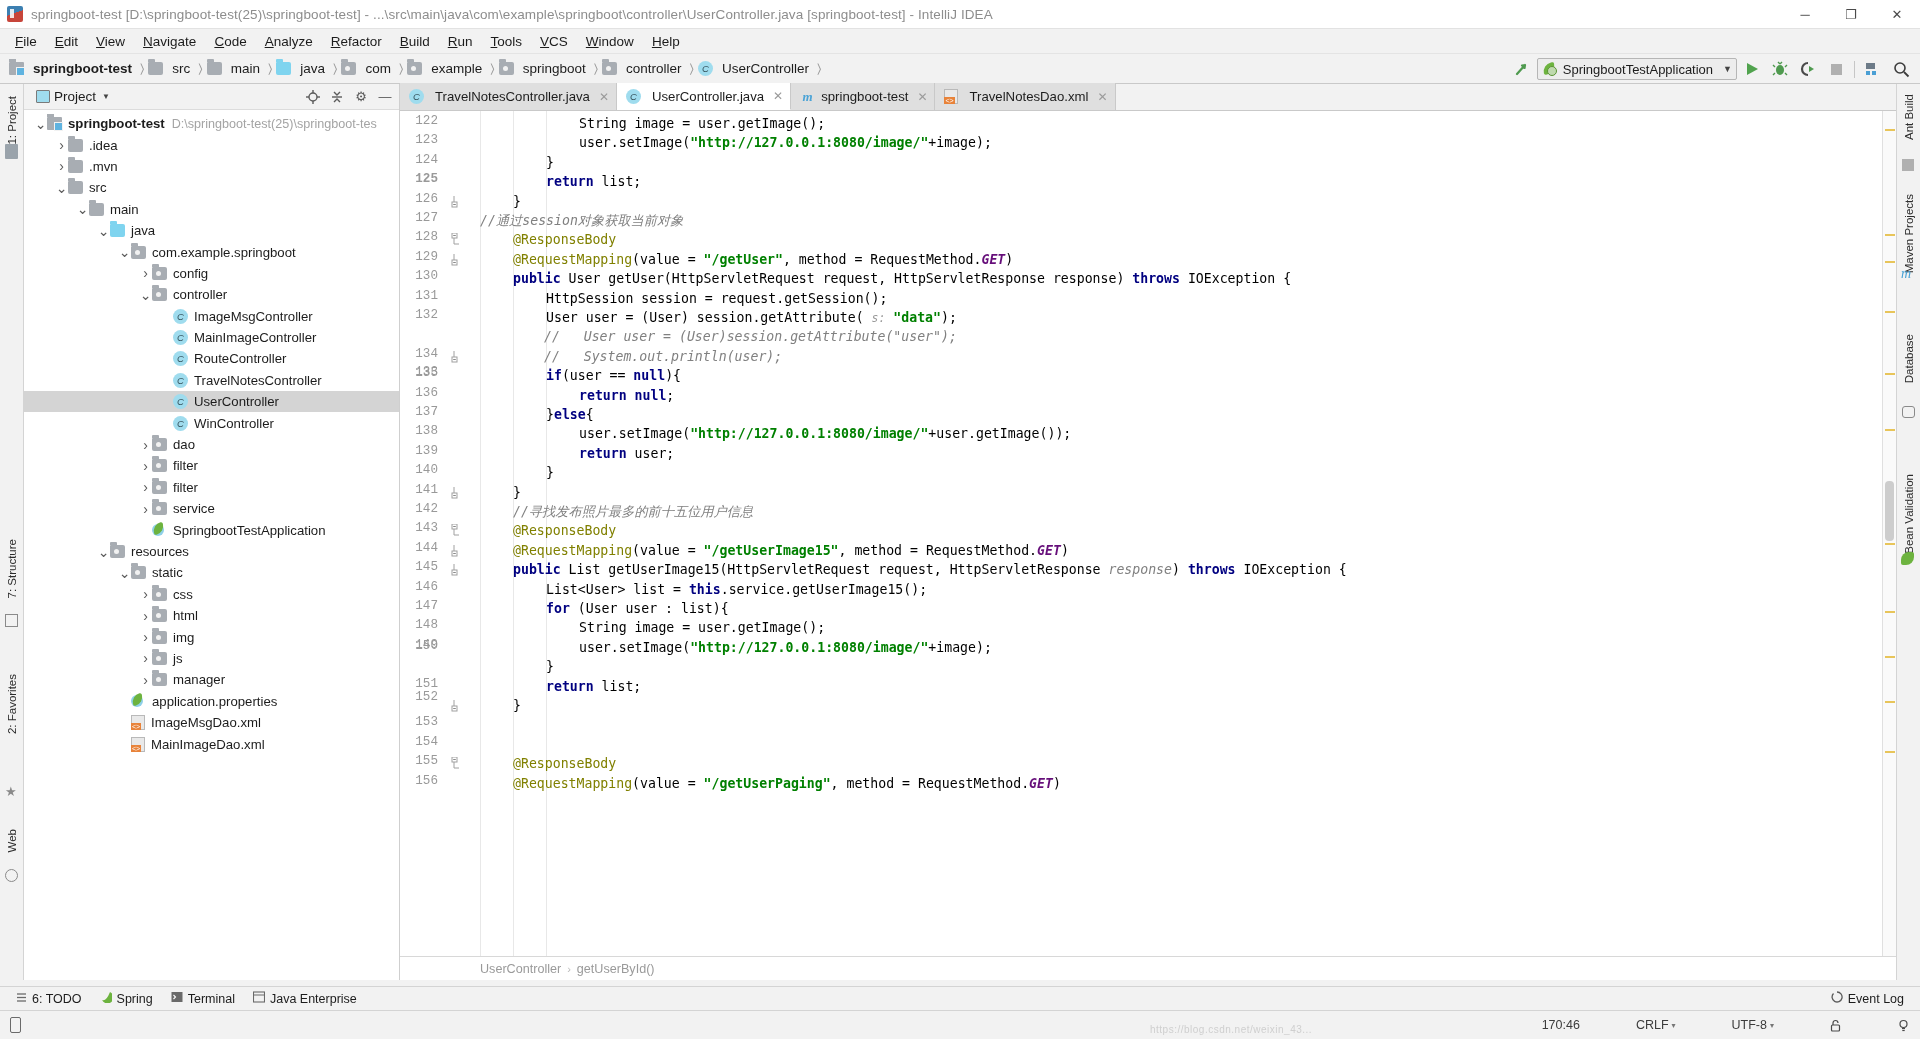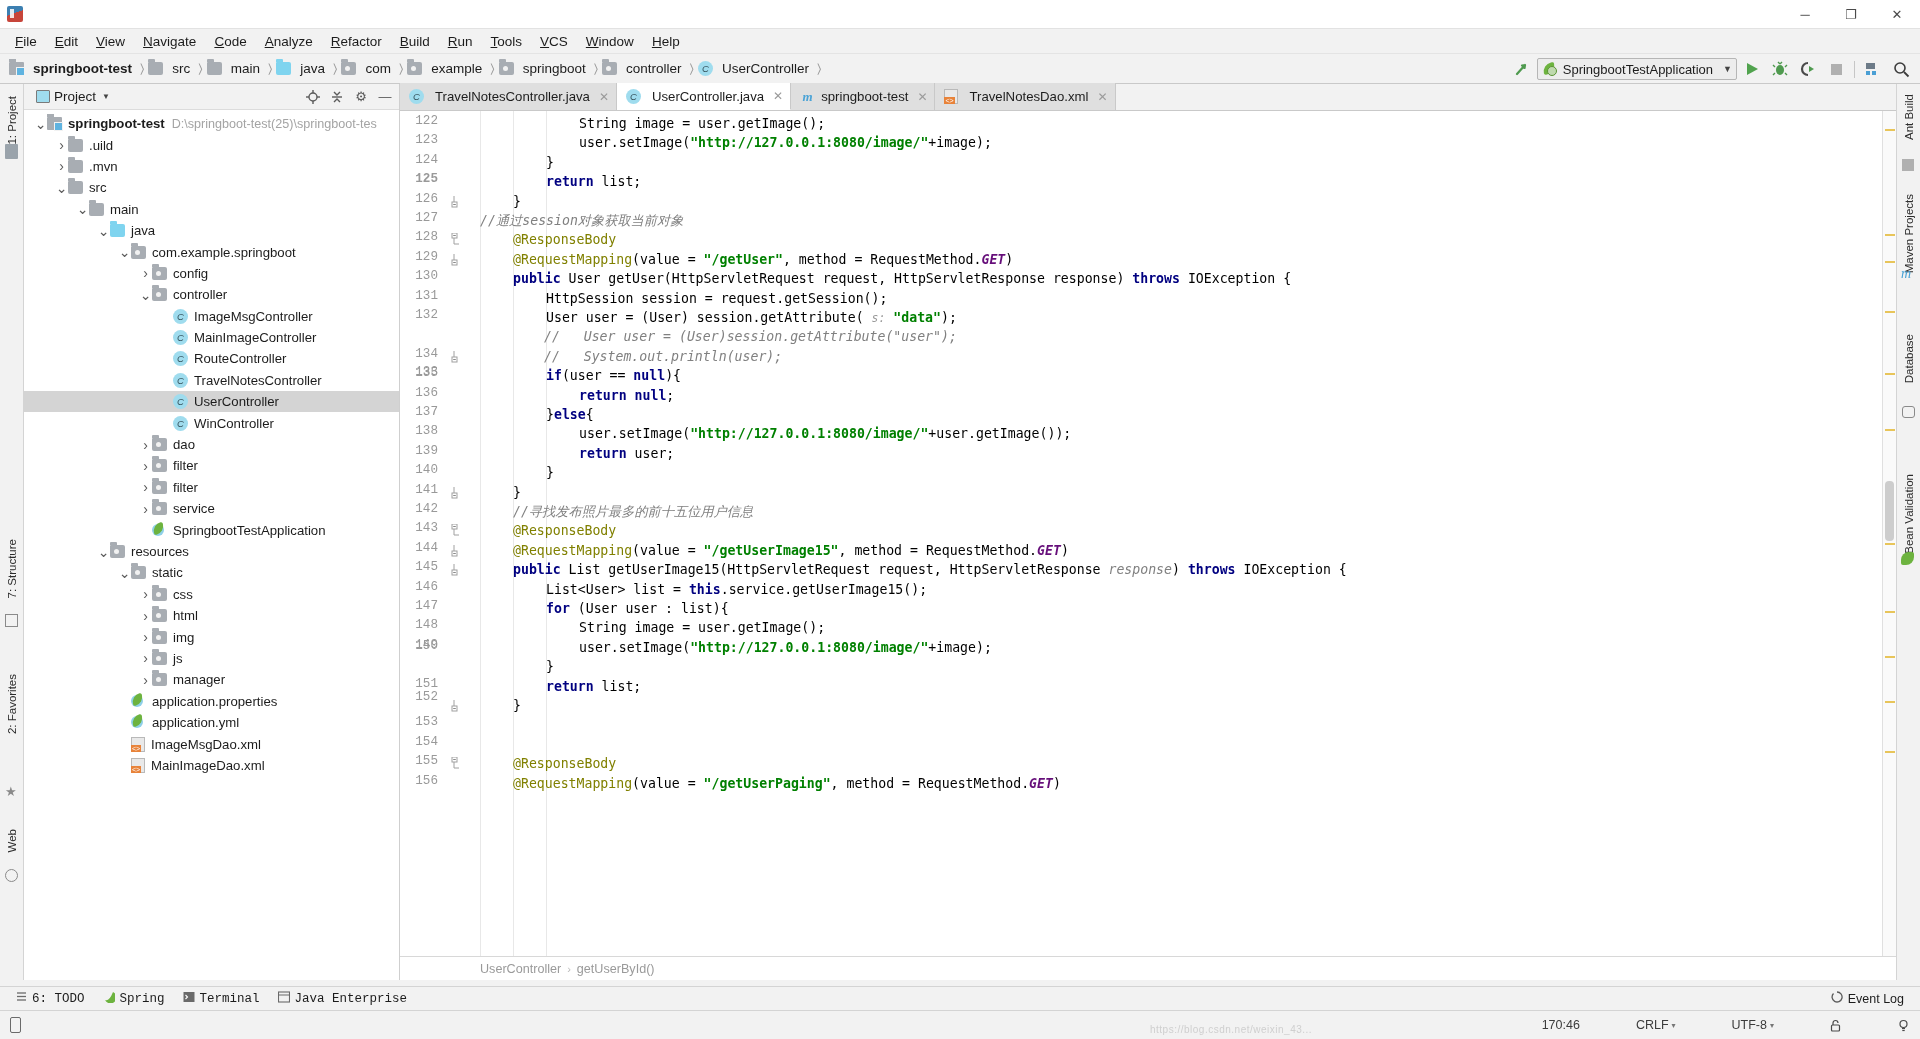--- a/index.html
+++ b/index.html
@@ -149,20 +149,21 @@
   .wm{position:absolute;left:1150px;bottom:4px;font-size:10px;color:#cfcfcf;letter-spacing:.5px;}
   .taskphone{width:11px;height:16px;border:1.4px solid #6a6a6a;border-radius:2px;}
 </style>
 </head>
 <body>
 
 <div id="app">
 
   <div class="titlebar">
     <div class="tb-icon"></div>
+    <div class="tb-title">springboot-test [D:\springboot-test(25)\springboot-test] - ...\src\main\java\com\example\springboot\controller\UserController.java [springboot-test] - IntelliJ IDEA</div>
     <div class="winbtns">
       <div class="winbtn">─</div>
       <div class="winbtn">❐</div>
       <div class="winbtn close">✕</div>
     </div>
   </div>
 
   <div class="menubar" id="menubar">
       <div class="menuitem"><u>F</u>ile</div>
       <div class="menuitem"><u>E</u>dit</div>
@@ -323,21 +324,21 @@
       <div class="tree" id="tree">
           <div class="trow" style="padding-left: 10px;">
             <span class="arrow" style="font-size: 14px; line-height: 8px;">⌄</span>
             <span class="ficon mod"></span>
             <span class="tlbl bold">springboot-test</span>
             <span class="tpath">D:\springboot-test(25)\springboot-tes</span>
           </div>
           <div class="trow" style="padding-left: 31px;">
             <span class="arrow" style="font-size: 14px;">›</span>
             <span class="ficon grey"></span>
-            <span class="tlbl">.uild</span>
+            <span class="tlbl">.idea</span>
           </div>
           <div class="trow" style="padding-left: 31px;">
             <span class="arrow" style="font-size: 14px;">›</span>
             <span class="ficon grey"></span>
             <span class="tlbl">.mvn</span>
           </div>
           <div class="trow" style="padding-left: 31px;">
             <span class="arrow" style="font-size: 14px; line-height: 8px;">⌄</span>
             <span class="ficon grey"></span>
             <span class="tlbl">src</span>
@@ -454,25 +455,20 @@
           </div>
           <div class="trow" style="padding-left: 115px;">
             <span class="arrow" style="font-size: 14px;">›</span>
             <span class="ficon pkg"></span>
             <span class="tlbl">manager</span>
           </div>
           <div class="trow" style="padding-left: 94px;">
             <span class="arrow"></span>
             <span class="springic"></span>
             <span class="tlbl">application.properties</span>
-          </div>
-          <div class="trow" style="padding-left: 94px;">
-            <span class="arrow"></span>
-            <span class="springic"></span>
-            <span class="tlbl">application.yml</span>
           </div>
           <div class="trow" style="padding-left: 94px;">
             <span class="arrow"></span>
             <span class="xmlic"></span>
             <span class="tlbl">ImageMsgDao.xml</span>
           </div>
           <div class="trow" style="padding-left: 94px;">
             <span class="arrow"></span>
             <span class="xmlic"></span>
             <span class="tlbl">MainImageDao.xml</span>
@@ -629,21 +625,21 @@
         <span>Bean Validation</span>
       </div>
       <div style="position:absolute;left:5px;top:75px;width:12px;height:12px;background:#b0b0b0;"></div>
       <div style="position:absolute;left:4px;top:182px;color:#4aa3d6;font-size:14px;font-style:italic;font-family:'Liberation Serif',serif;">m</div>
       <div style="position:absolute;left:5px;top:322px;width:13px;height:12px;border:1.4px solid #8a8a8a;border-radius:3px;"></div>
       <div style="position:absolute;left:4px;top:468px;width:13px;height:13px;border-radius:8px 2px 8px 2px;background:#6db33f;"></div>
     </div>
   </div>
 
   <div class="toolbar2">
-    <div id="bottools" style="display:flex;align-items:center;gap:2px;font-family:Liberation Mono, monospace;">
+    <div id="bottools" style="display:flex;align-items:center;gap:2px;">
         <div class="twbtn">
           <span><svg width="11" height="11" viewBox="0 0 11 11">
               <line x1="1" y1="2" x2="10" y2="2" stroke="#6a6a6a" stroke-width="1.3"></line>
               <line x1="1" y1="5.5" x2="10" y2="5.5" stroke="#6a6a6a" stroke-width="1.3"></line>
               <line x1="1" y1="9" x2="10" y2="9" stroke="#6a6a6a" stroke-width="1.3"></line>
             </svg></span>
           <span>6: TODO</span>
         </div>
         <div class="twbtn">
           <span><svg width="12" height="12" viewBox="0 0 12 12">

